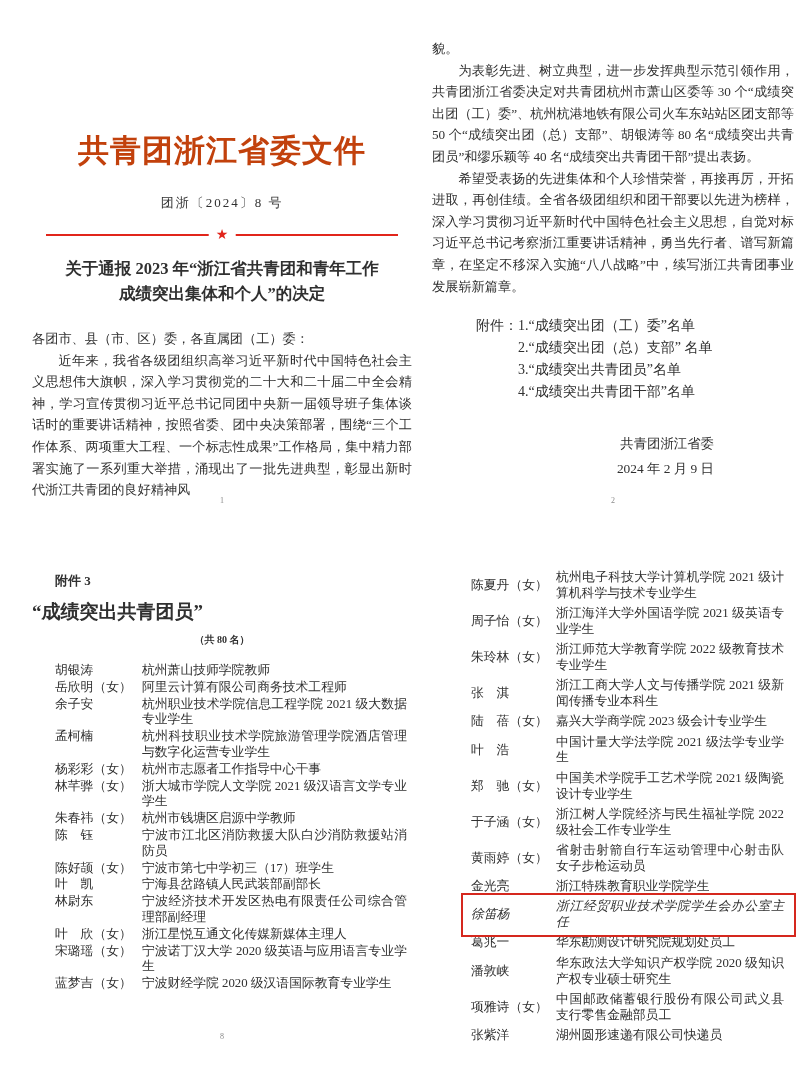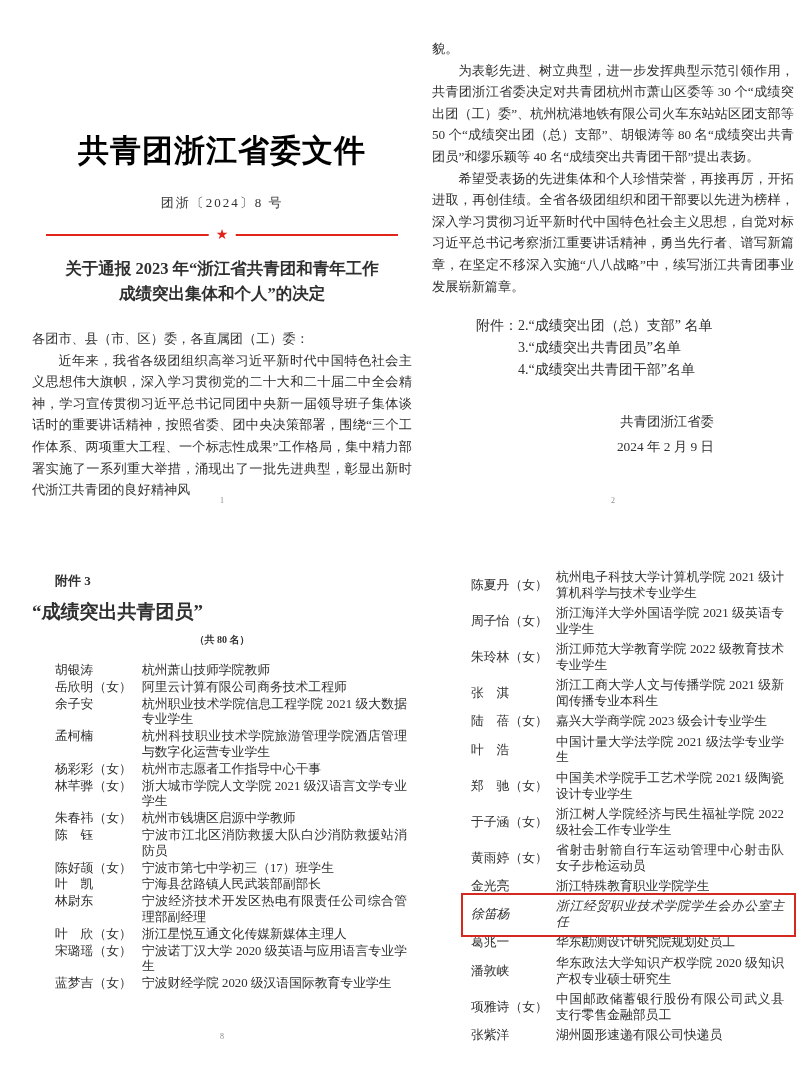--- a/index.html
+++ b/index.html
@@ -59,21 +59,21 @@
   .entry-row.highlighted{position:relative;font-style:italic;}
   .entry-row.highlighted::after{
     content:"";position:absolute;left:-10px;right:14px;top:-6px;bottom:-6px;
     border:2px solid #d5281e;pointer-events:none;
   }
 </style>
 </head>
 <body>
 
 <div class="page" id="page1">
-  <div class="masthead" style="color: #000000;">共青团浙江省委文件</div>
+  <div class="masthead" style="color: #c2410c;">共青团浙江省委文件</div>
   <div class="doc-number">团浙〔2024〕8 号</div>
   <div class="star-divider">
     <div class="rule" style="background: rgb(225, 37, 27);"></div>
     <span class="star" style="color: rgb(225, 37, 27);">★</span>
   </div>
   <div class="doc-title">
     <div>关于通报 2023 年“浙江省共青团和青年工作</div>
     <div>成绩突出集体和个人”的决定</div>
   </div>
   <div class="salutation">各团市、县（市、区）委，各直属团（工）委：</div>
@@ -83,20 +83,21 @@
 
 <div class="page" id="page2">
   <div class="content">
     <p class="body-par no-indent">貌。</p>
     <p class="body-par">为表彰先进、树立典型，进一步发挥典型示范引领作用，共青团浙江省委决定对共青团杭州市萧山区委等 30 个“成绩突出团（工）委”、杭州杭港地铁有限公司火车东站站区团支部等 50 个“成绩突出团（总）支部”、胡银涛等 80 名“成绩突出共青团员”和缪乐颖等 40 名“成绩突出共青团干部”提出表扬。</p>
     <p class="body-par">希望受表扬的先进集体和个人珍惜荣誉，再接再厉，开拓进取，再创佳绩。全省各级团组织和团干部要以先进为榜样，深入学习贯彻习近平新时代中国特色社会主义思想，自觉对标习近平总书记考察浙江重要讲话精神，勇当先行者、谱写新篇章，在坚定不移深入实施“八八战略”中，续写浙江共青团事业发展崭新篇章。</p>
     <div class="attachments">
       <span class="att-label">附件：</span>
       <ul class="att-items">
 
+      <li>1.“成绩突出团（工）委”名单</li>
           <li>2.“成绩突出团（总）支部” 名单</li>
           <li>3.“成绩突出共青团员”名单</li>
           <li>4.“成绩突出共青团干部”名单</li>
         </ul>
     </div>
     <div class="signature">
       <div>共青团浙江省委</div>
       <div>2024 年 2 月 9 日</div>
     </div>
   </div>

